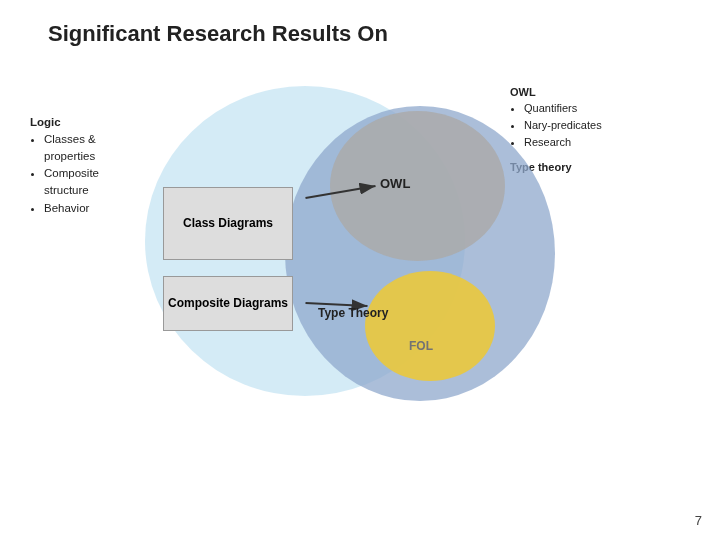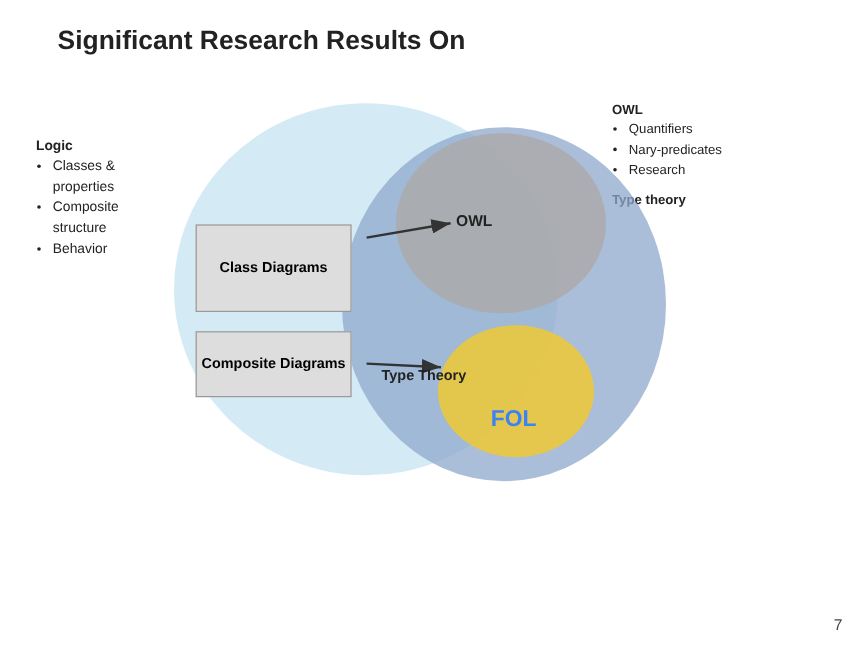--- a/index.html
+++ b/index.html
@@ -169,23 +169,23 @@
       font-weight: bold;
       color: #222;
       z-index: 10;
     }
 
     
     .label-fol {
       position: absolute;
       left: 264px;
       top: 263px;
-      font-size: 19px;
-      font-weight: bold;
-      color: #3b82f6;
+      font-size: 12px;
+      font-weight: bold;
+      color: #737373;
       z-index: 10;
     }
 
     
     .arrows-svg {
       position: absolute;
       left: 0;
       top: 0;
       width: 100%;
       height: 100%;

